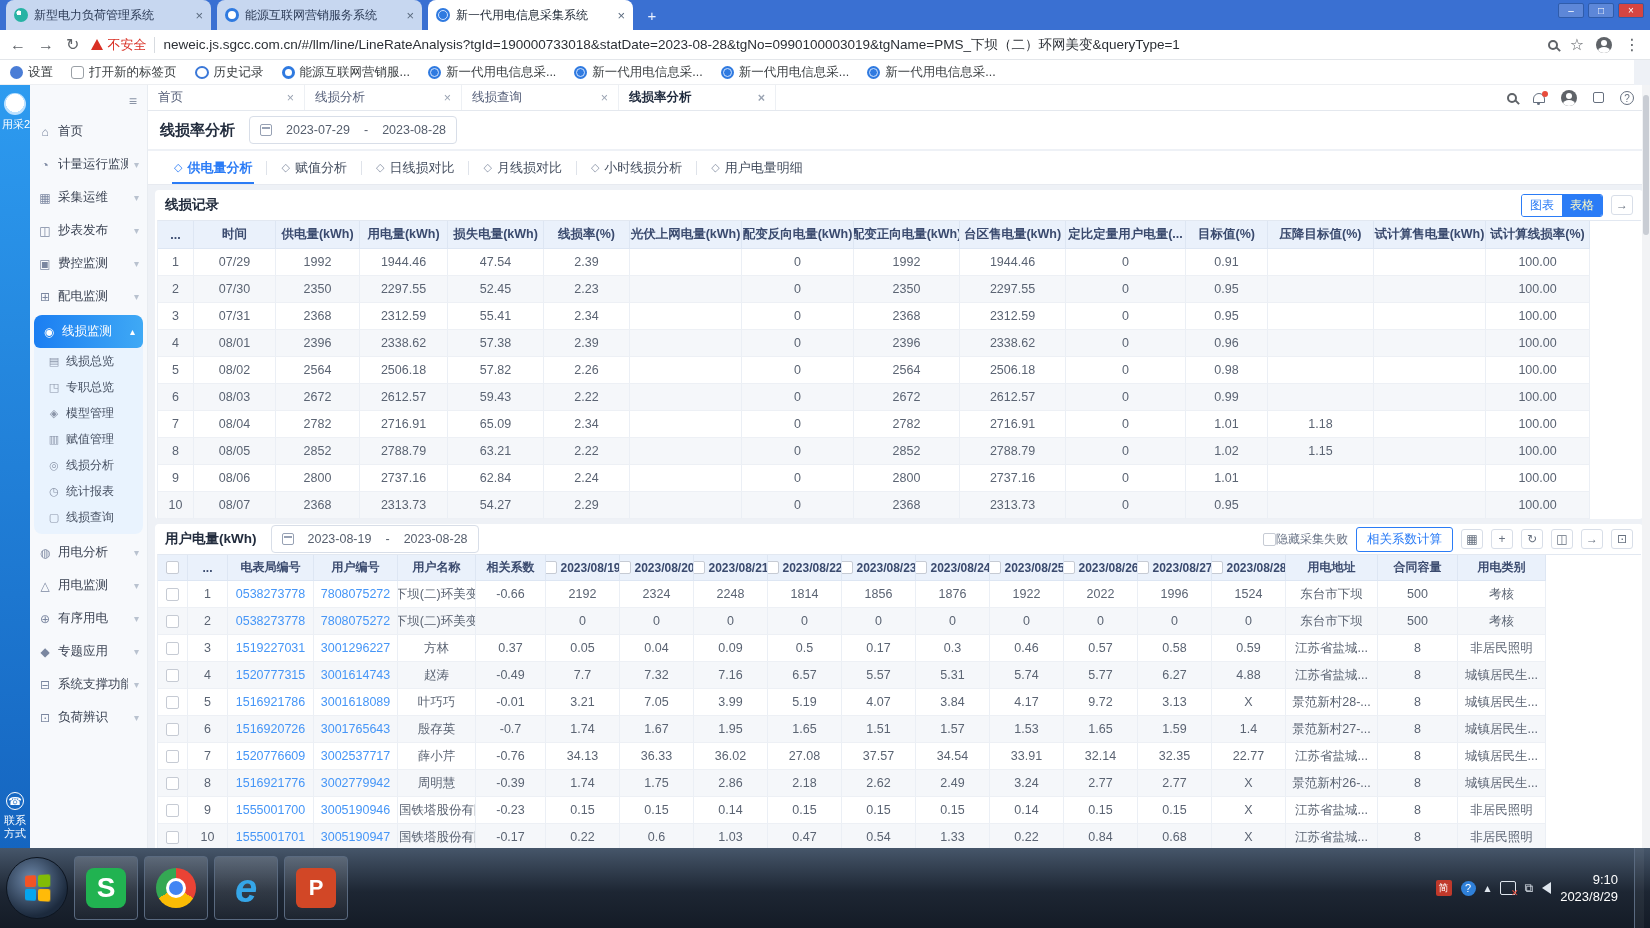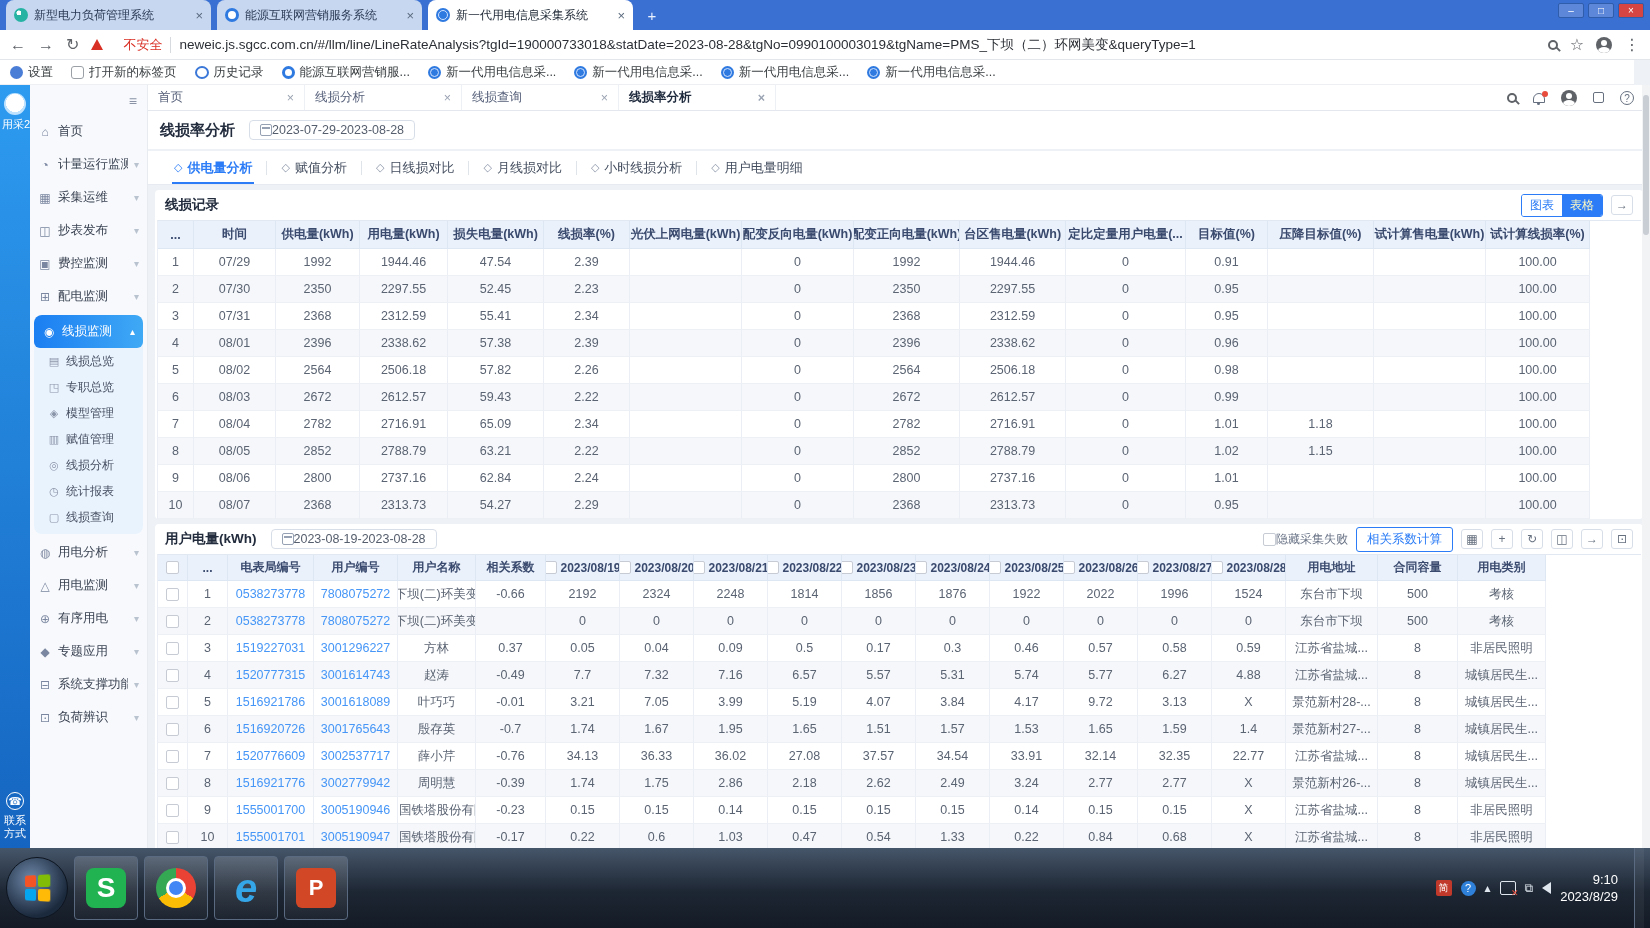--- a/index.html
+++ b/index.html
@@ -18,21 +18,21 @@
   .fav.globe{background:#2f7ae0;position:relative}
   .fav.globe:after{content:"";position:absolute;inset:2px;border:1px solid #cfe2ff;border-radius:50%}
   .newtab{width:26px;height:20px;margin:0 0 3px 6px;color:#eaf1ff;font-size:15px;text-align:center;line-height:18px}
   .wctl{position:absolute;right:6px;top:3px;display:flex;gap:4px}
   .wbtn{width:26px;height:15px;background:#5d87d8;border:1px solid #2f5cab;color:#fff;font-size:10px;line-height:13px;text-align:center;border-radius:2px}
   .wbtn.close{background:#D64541}
 
   .addrbar{position:absolute;top:30px;left:0;right:0;height:30px;background:#fff;border-bottom:1px solid #E3E6EA;display:flex;align-items:center;padding:0 10px;gap:12px}
   .navic{color:#5F6368;font-size:16px;line-height:1}
   .omnibox{flex:1;height:22px;border-radius:11px;background:#fff;display:flex;align-items:center;gap:8px;font-size:13px}
-  .warnred{color:#D93025;display:flex;align-items:center;gap:20px;font-size:13px}
+  .warnred{color:#D93025;display:flex;align-items:center;gap:4px;font-size:13px}
   .tri{width:0;height:0;border-left:6px solid transparent;border-right:6px solid transparent;border-bottom:11px solid #D93025;position:relative}
   .sep{width:1px;height:16px;background:#D7DBE0}
   .url{color:#2b2f35;font-size:13.5px;white-space:nowrap;overflow:hidden}
   .aright{display:flex;align-items:center;gap:12px}
   .mag{width:10px;height:10px;border:2px solid #5F6368;border-radius:50%;position:relative}
   .mag:after{content:"";position:absolute;width:6px;height:2px;background:#5F6368;transform:rotate(45deg);right:-5px;bottom:-2px}
   .avatar{width:16px;height:16px;border-radius:50%;background:#5F6368;position:relative;overflow:hidden}
   .avatar:before{content:"";position:absolute;top:3px;left:5px;width:6px;height:6px;border-radius:50%;background:#fff}
   .avatar:after{content:"";position:absolute;top:10px;left:2px;width:12px;height:8px;border-radius:50%;background:#fff}
 
@@ -74,21 +74,21 @@
   .atab.active{color:#1f2a3d;font-weight:bold}
   .tb-icons{margin-left:auto;display:flex;align-items:center;gap:16px;padding-right:16px;color:#66707f}
   .bell{width:12px;height:10px;border:1.5px solid #66707f;border-radius:6px 6px 0 0;position:relative}
   .bell:after{content:"";position:absolute;left:3px;bottom:-3px;width:3px;height:3px;border-radius:50%;background:#66707f}
   .bell .dot{position:absolute;top:-3px;right:-4px;width:6px;height:6px;border-radius:50%;background:#E74C3C}
   .fsq{width:11px;height:11px;border:1.5px solid #66707f;border-radius:2px}
   .qm{width:14px;height:14px;border:1.5px solid #66707f;border-radius:50%;font-size:10px;line-height:13px;text-align:center}
 
   .pagehead{height:38px;background:#fff;display:flex;align-items:center;padding:0 12px;gap:14px;flex:none}
   .ptitle{font-size:15px;font-weight:bold;color:#222c3d}
-  .dr{height:20px;border:1px solid #D8DEE8;border-radius:4px;background:#fff;display:flex;align-items:center;padding:0 10px;color:#555e6d;font-size:12.5px}
+  .dr{height:28px;border:1px solid #D8DEE8;border-radius:4px;background:#fff;display:flex;align-items:center;padding:0 10px;gap:14px;color:#555e6d;font-size:12.5px}
   .cal{width:12px;height:12px;border:1.5px solid #97a1b4;border-radius:2px;position:relative}
   .cal:after{content:"";position:absolute;left:1px;right:1px;top:2px;height:1.5px;background:#97a1b4}
   .ph-right{margin-left:auto;display:flex;align-items:center;gap:28px}
   .kv{display:flex;align-items:center;gap:8px;font-size:12.5px;color:#6a7487}
   .bluebar{width:3px;height:13px;background:#2B7CF6;border-radius:1px}
   .kv b{color:#1f2a3d;font-size:12.5px}
 
   .subtabs{height:34px;background:#fff;border-bottom:1px solid #E7EAF0;display:flex;align-items:center;padding:0 12px;flex:none;margin-top:2px}
   .st{display:flex;align-items:center;gap:5px;font-size:13px;color:#444e5f;padding:0 14px;height:100%;position:relative}
   .st .d{color:#8b95a8;font-size:11px}

